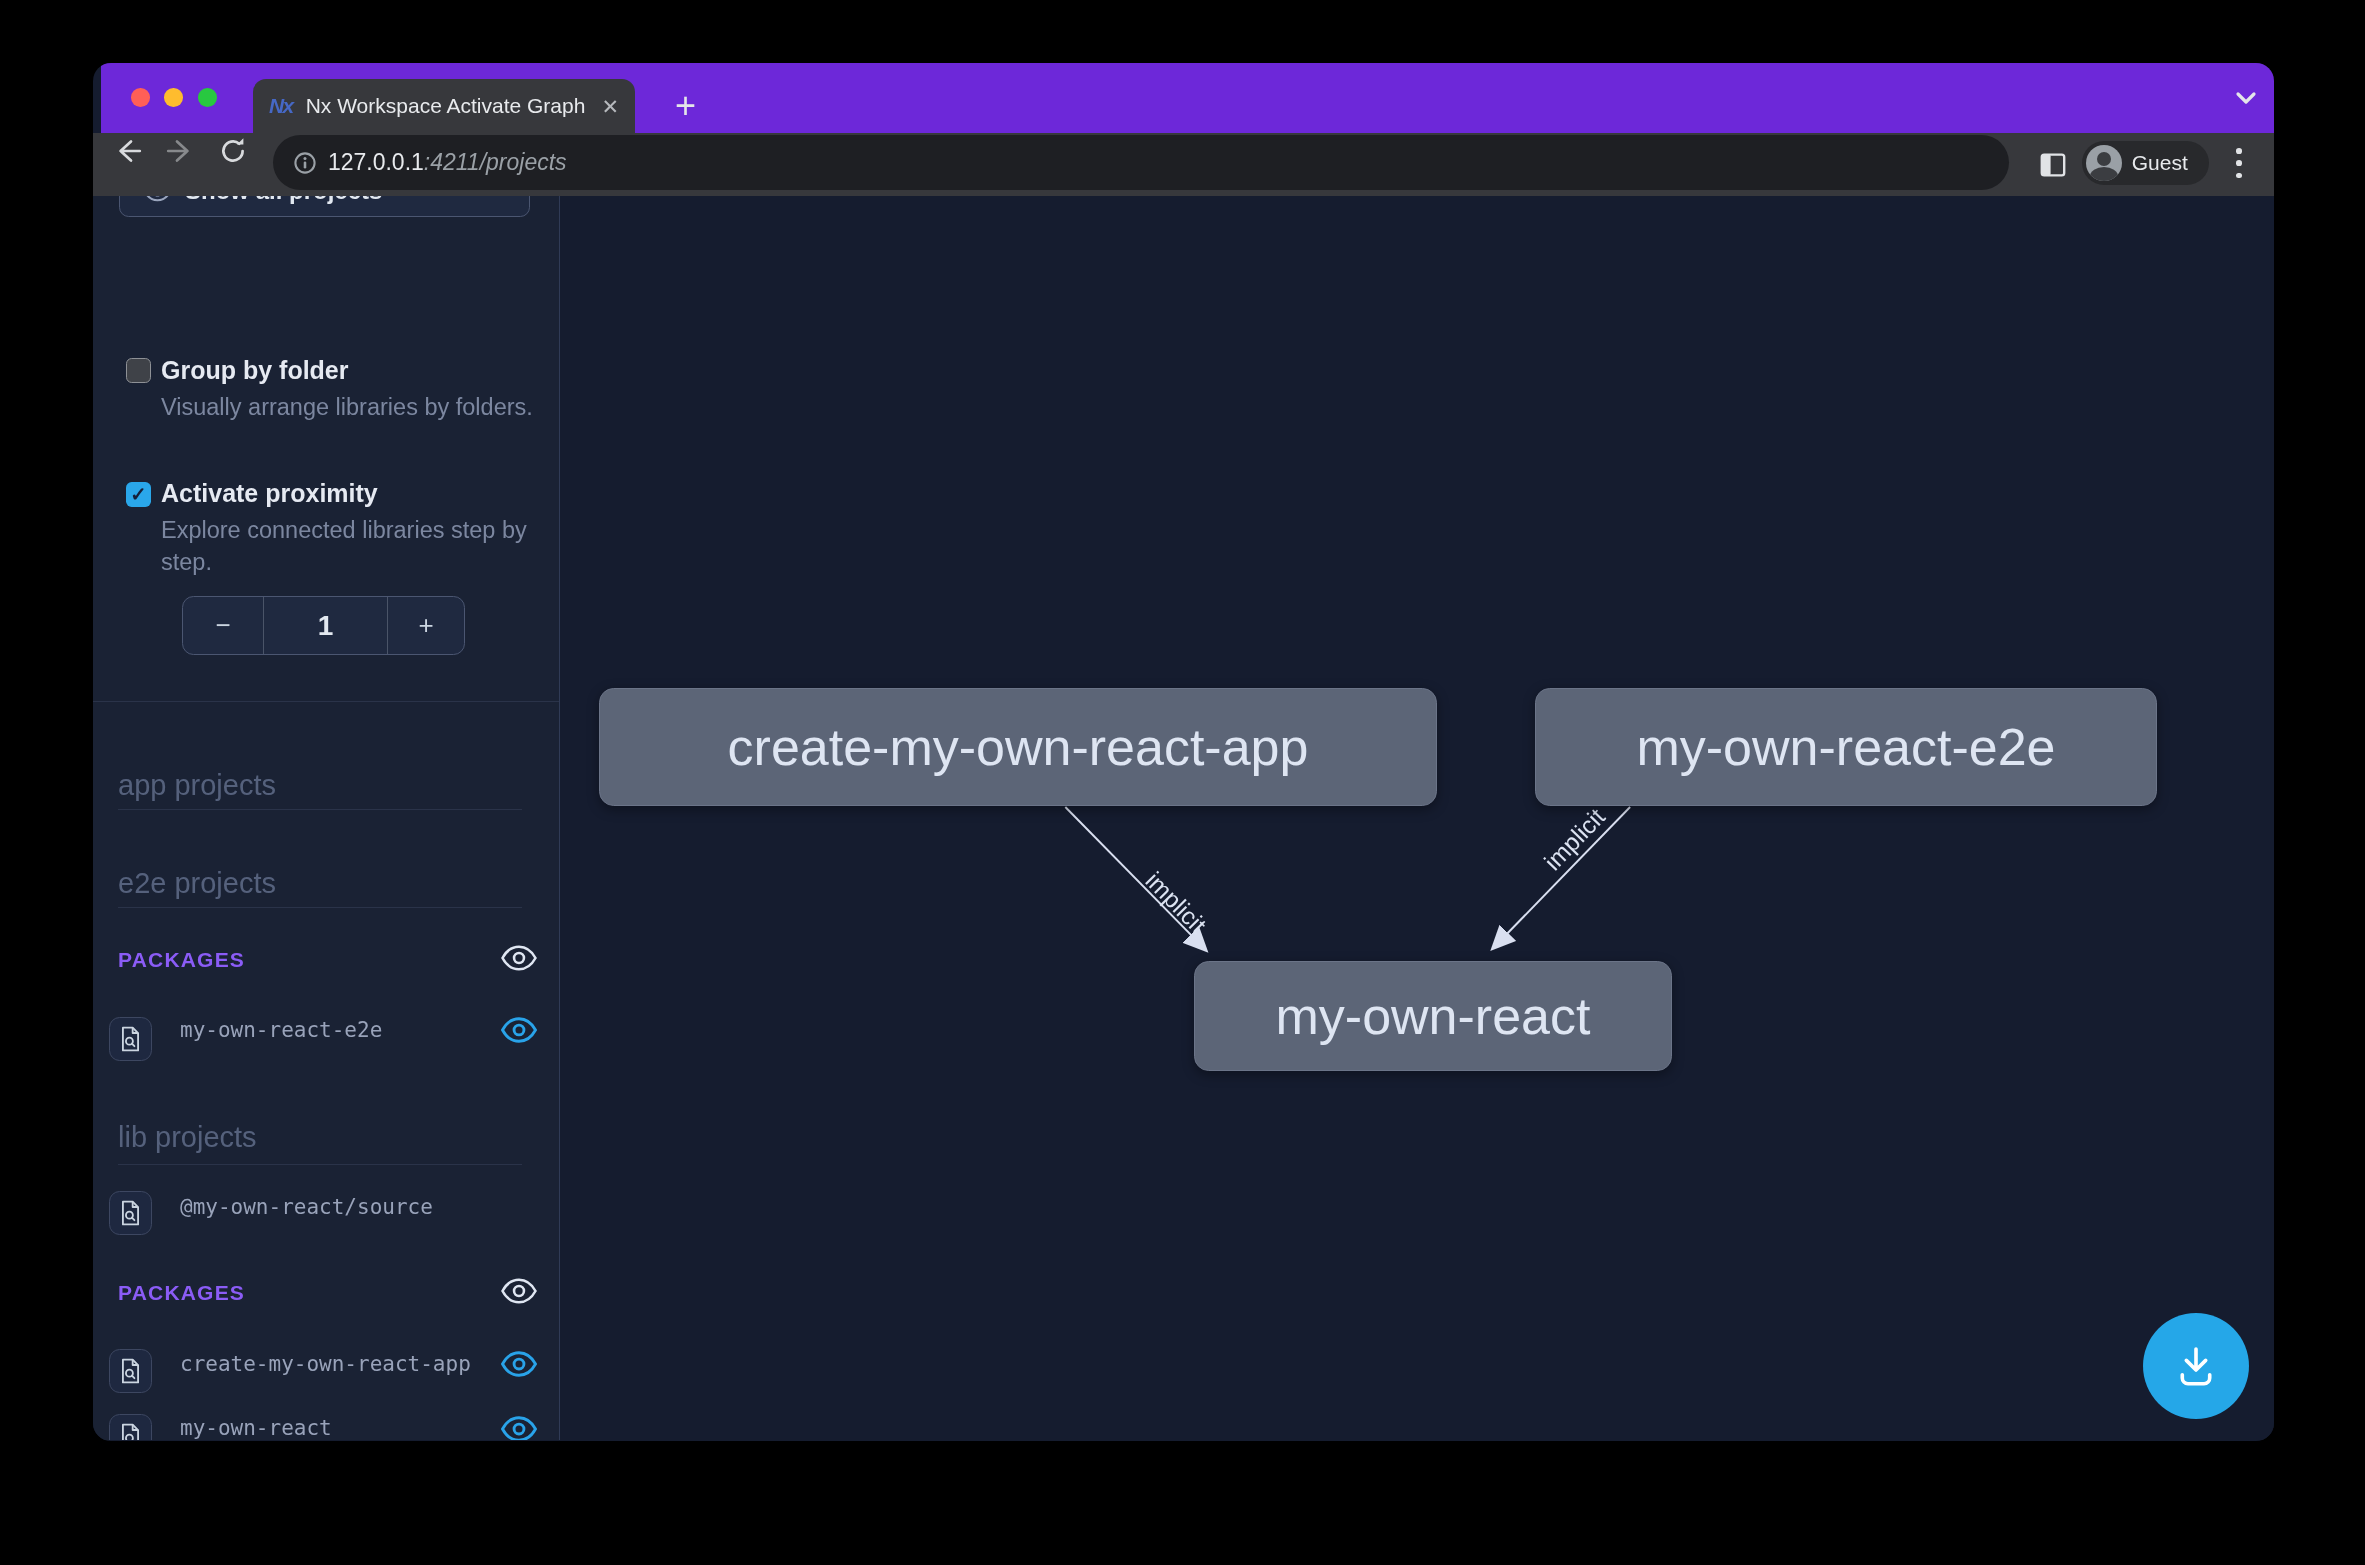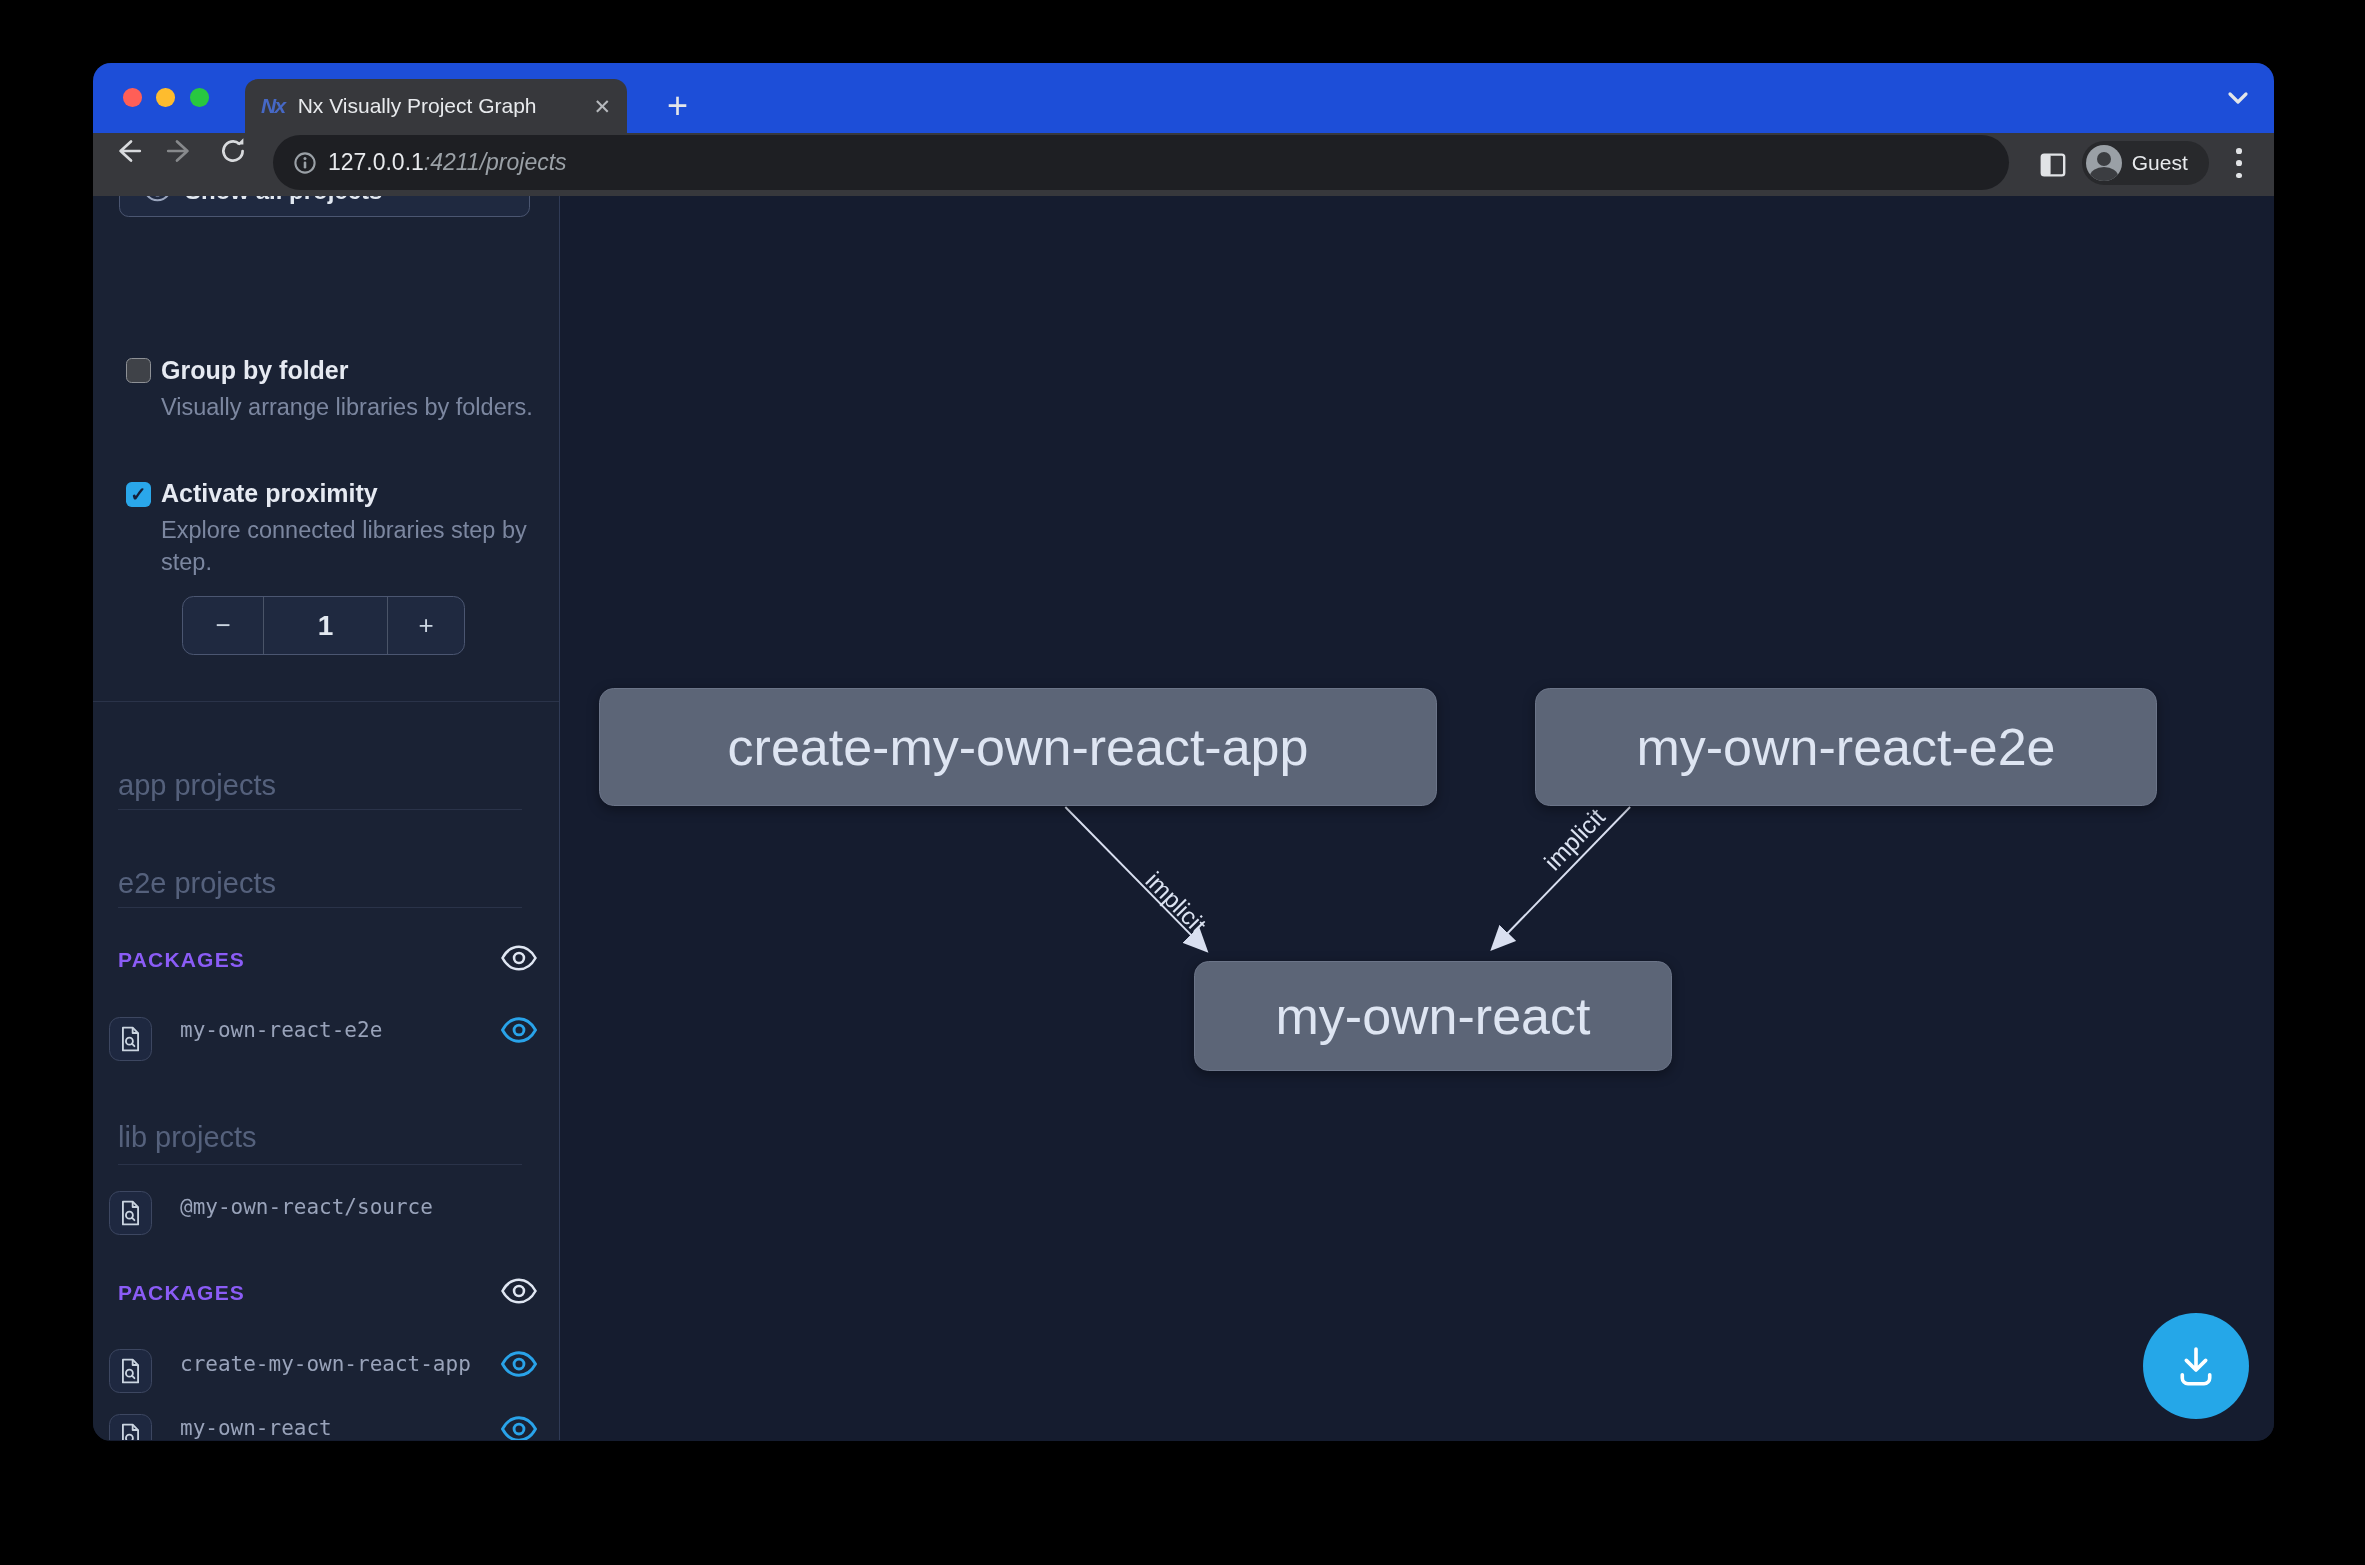--- a/index.html
+++ b/index.html
@@ -4,21 +4,21 @@
 <style>
   * { margin:0; padding:0; box-sizing:border-box; }
   html,body { width:2366px; height:1565px; background:#000; font-family:"Liberation Sans", sans-serif; overflow:hidden; }
   .abs { position:absolute; }
 
   
   .window { position:absolute; left:93px; top:63px; width:2181px; height:1378px;
     border-radius:18px; overflow:hidden; background:#151c2f; box-shadow:0 24px 73px rgba(0,0,0,.8); }
 
   
-  .tabstrip { position:absolute; left:0; top:0; width:100%; height:70px; background:#1d4ed8; }
+  .tabstrip { position:absolute; left:8px; top:0; width:100%; height:70px; background:#6d28d9; }
   .traffic { position:absolute; top:25px; width:18.7px; height:18.7px; border-radius:50%; }
   .tab { position:absolute; left:152px; top:16px; width:382px; height:54px; background:#37383c;
     border-radius:13px 13px 0 0; display:flex; align-items:center; padding:0 16px; gap:13px; }
   .tab-favicon { font-weight:800; font-size:21px; color:#4668c5; font-style:italic; letter-spacing:-1.6px; }
   .tab-title { color:#e8eaed; font-size:21px; white-space:nowrap; overflow:hidden; flex:1; }
   .tab-close { color:#b6b9bd; font-size:21px; line-height:1; cursor:default; }
   .newtab { position:absolute; left:560px; top:18px; width:49px; height:49px; color:#e4e6e9;
     font-size:36px; font-weight:300; display:flex; align-items:center; justify-content:center; }
   .strip-chevron { position:absolute; left:2127px; top:23px; }
 
@@ -82,21 +82,21 @@
 
 <div class="window">
 
   <div class="tabstrip">
     <span class="traffic" style="left:30px; background:#ff5f57"></span>
     <span class="traffic" style="left:63px; background:#febc2e"></span>
     <span class="traffic" style="left:97px; background:#28c840"></span>
 
     <div class="tab">
       <span class="tab-favicon">Nx</span>
-      <span class="tab-title">Nx Visually Project Graph</span>
+      <span class="tab-title">Nx Workspace Activate Graph</span>
       <span class="tab-close">✕</span>
     </div>
 
     <div class="newtab">+</div>
 
     <div class="strip-chevron">
       <svg width="36" height="24" viewBox="0 0 44 30">
           <polyline points="12,10 22,20 32,10" fill="none" stroke="#e4e6e9" stroke-width="4" stroke-linecap="round" stroke-linejoin="round"></polyline>
         </svg>
     </div>

